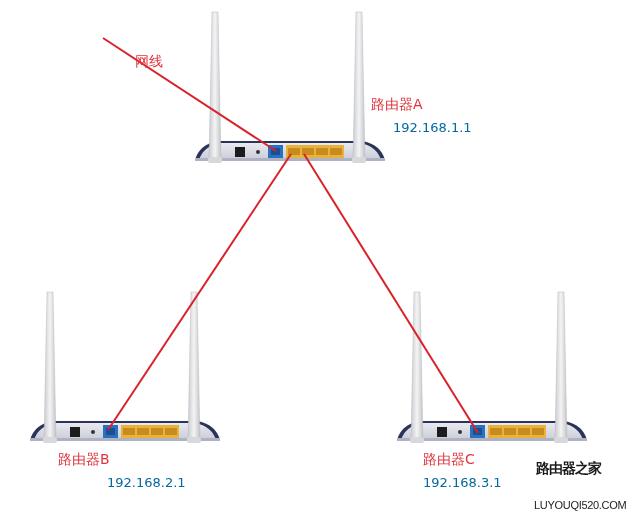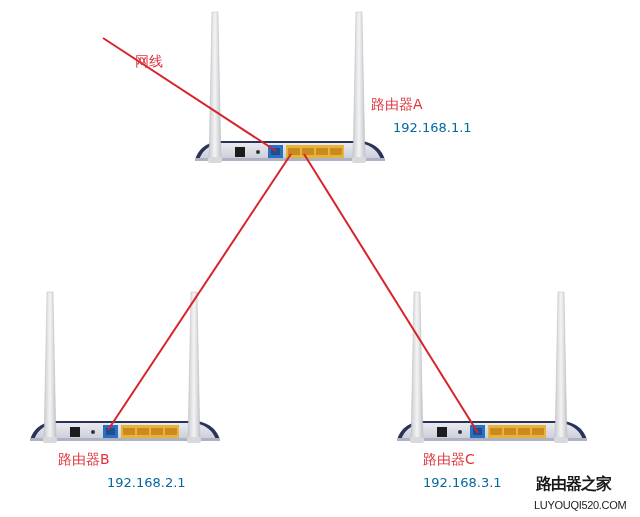--- a/index.html
+++ b/index.html
@@ -1,20 +1,20 @@
 <!DOCTYPE html>
 <html><head>
 <meta charset="utf-8">
 <style>
   html,body{margin:0;padding:0;background:#ffffff;}
   body{width:640px;height:517px;position:relative;overflow:hidden;font-family:"DejaVu Sans","Liberation Sans",sans-serif;}
   .canvas{position:absolute;left:0;top:0;width:640px;height:517px;}
   .label{position:absolute;color:#e0333c;font-size:14px;line-height:14px;white-space:nowrap;}
   .ip{position:absolute;color:#0369a1;font-size:13px;line-height:15px;white-space:nowrap;}
-  .wm-cn{position:absolute;left:536px;top:474px;font-family:"DejaVu Sans",sans-serif;font-weight:bold;font-size:16px;color:#1a1a1a;letter-spacing:-1px;}
+  .wm-cn{position:absolute;left:536px;top:460px;font-family:"DejaVu Sans",sans-serif;font-weight:bold;font-size:14px;color:#1a1a1a;letter-spacing:-1px;}
   .wm-en{position:absolute;left:534px;top:499px;font-family:"Liberation Sans",sans-serif;font-size:11px;color:#222;letter-spacing:-0.3px;}
 </style>
 </head>
 <body>
 
 <svg class="canvas" width="640" height="517" viewBox="0 0 640 517" xmlns="http://www.w3.org/2000/svg">
   <defs>
     <linearGradient id="ant" x1="0" x2="1" y1="0" y2="0">
       <stop offset="0" stop-color="#c9cbcf"></stop>
       <stop offset="0.5" stop-color="#f4f4f5"></stop>

